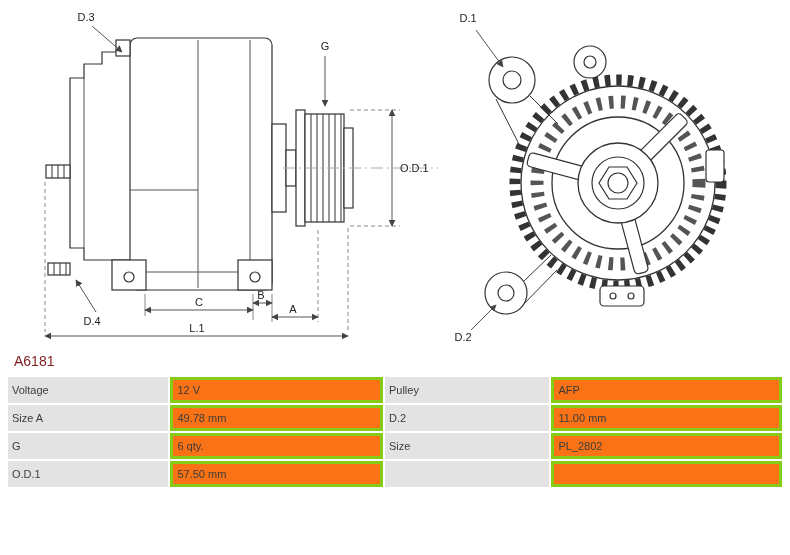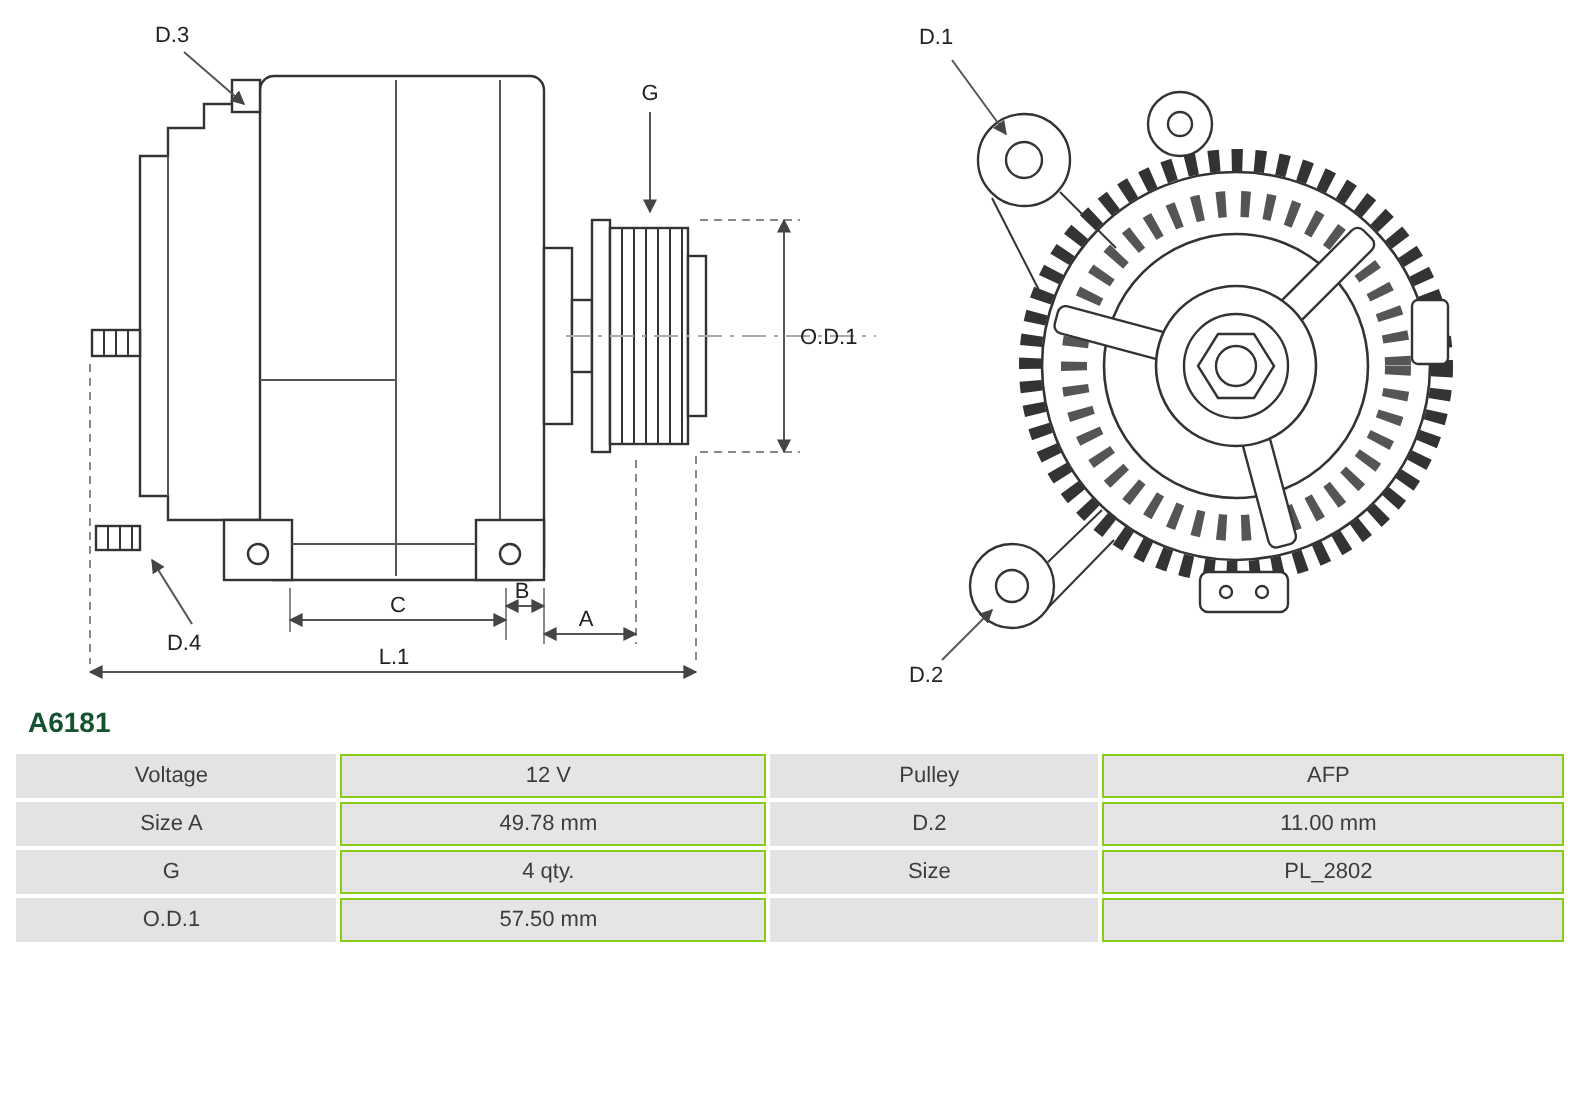--- a/index.html
+++ b/index.html
@@ -12,48 +12,48 @@
   .drawing-wrap { width: 790px; height: 352px; }
   svg.drawing { display: block; }
   svg.drawing text {
     font-family: "Liberation Sans", sans-serif;
     font-size: 11px;
     fill: #222222;
   }
   .part-number {
     display: inline-block;
     margin: 1px 0 4px 14px;
-    color: #14532d;
+    color: #7f1d1d;
     font-size: 14px;
-    font-weight: 700;
+    font-weight: 400;
     cursor: pointer;
   }
   table.spec {
     border-collapse: separate;
     border-spacing: 2px;
     table-layout: fixed;
     width: 778px;
     margin: 2px 6px 0 6px;
   }
   col.c1 { width: 160px; }
   col.c2 { width: 212px; }
   col.c3 { width: 164px; }
   col.c4 { width: 230px; }
   table.spec td {
     font-size: 11px;
     color: #3c3c3c;
     padding: 4px 9px 4px 4px;
     height: 16px;
-    text-align: center;
+    text-align: left;
     white-space: nowrap;
     overflow: hidden;
     vertical-align: middle;
   }
   td.lbl { background: #e3e3e3; }
-  td.val { background: #e5e5e5; border: 1px solid #84cc16; padding: 3px 8px 3px 4px; }
+  td.val { background: #f97316; border: 3px solid #84cc16; padding: 3px 8px 3px 4px; }
 </style>
 </head>
 <body>
 
 
 
 <div class="drawing-wrap">
 <svg class="drawing" width="790" height="352" viewBox="0 0 790 352">
   <defs>
     <marker id="arr" viewBox="0 0 10 10" refX="9" refY="5" markerWidth="7" markerHeight="7" orient="auto-start-reverse">
@@ -204,21 +204,21 @@
       <td class="val">AFP</td>
     </tr>
     <tr>
       <td class="lbl">Size A</td>
       <td class="val">49.78 mm</td>
       <td class="lbl">D.2</td>
       <td class="val">11.00 mm</td>
     </tr>
     <tr>
       <td class="lbl">G</td>
-      <td class="val">4 qty.</td>
+      <td class="val">6 qty.</td>
       <td class="lbl">Size</td>
       <td class="val">PL_2802</td>
     </tr>
     <tr>
       <td class="lbl">O.D.1</td>
       <td class="val">57.50 mm</td>
       <td class="lbl"></td>
       <td class="val"></td>
     </tr>
   </tbody>

